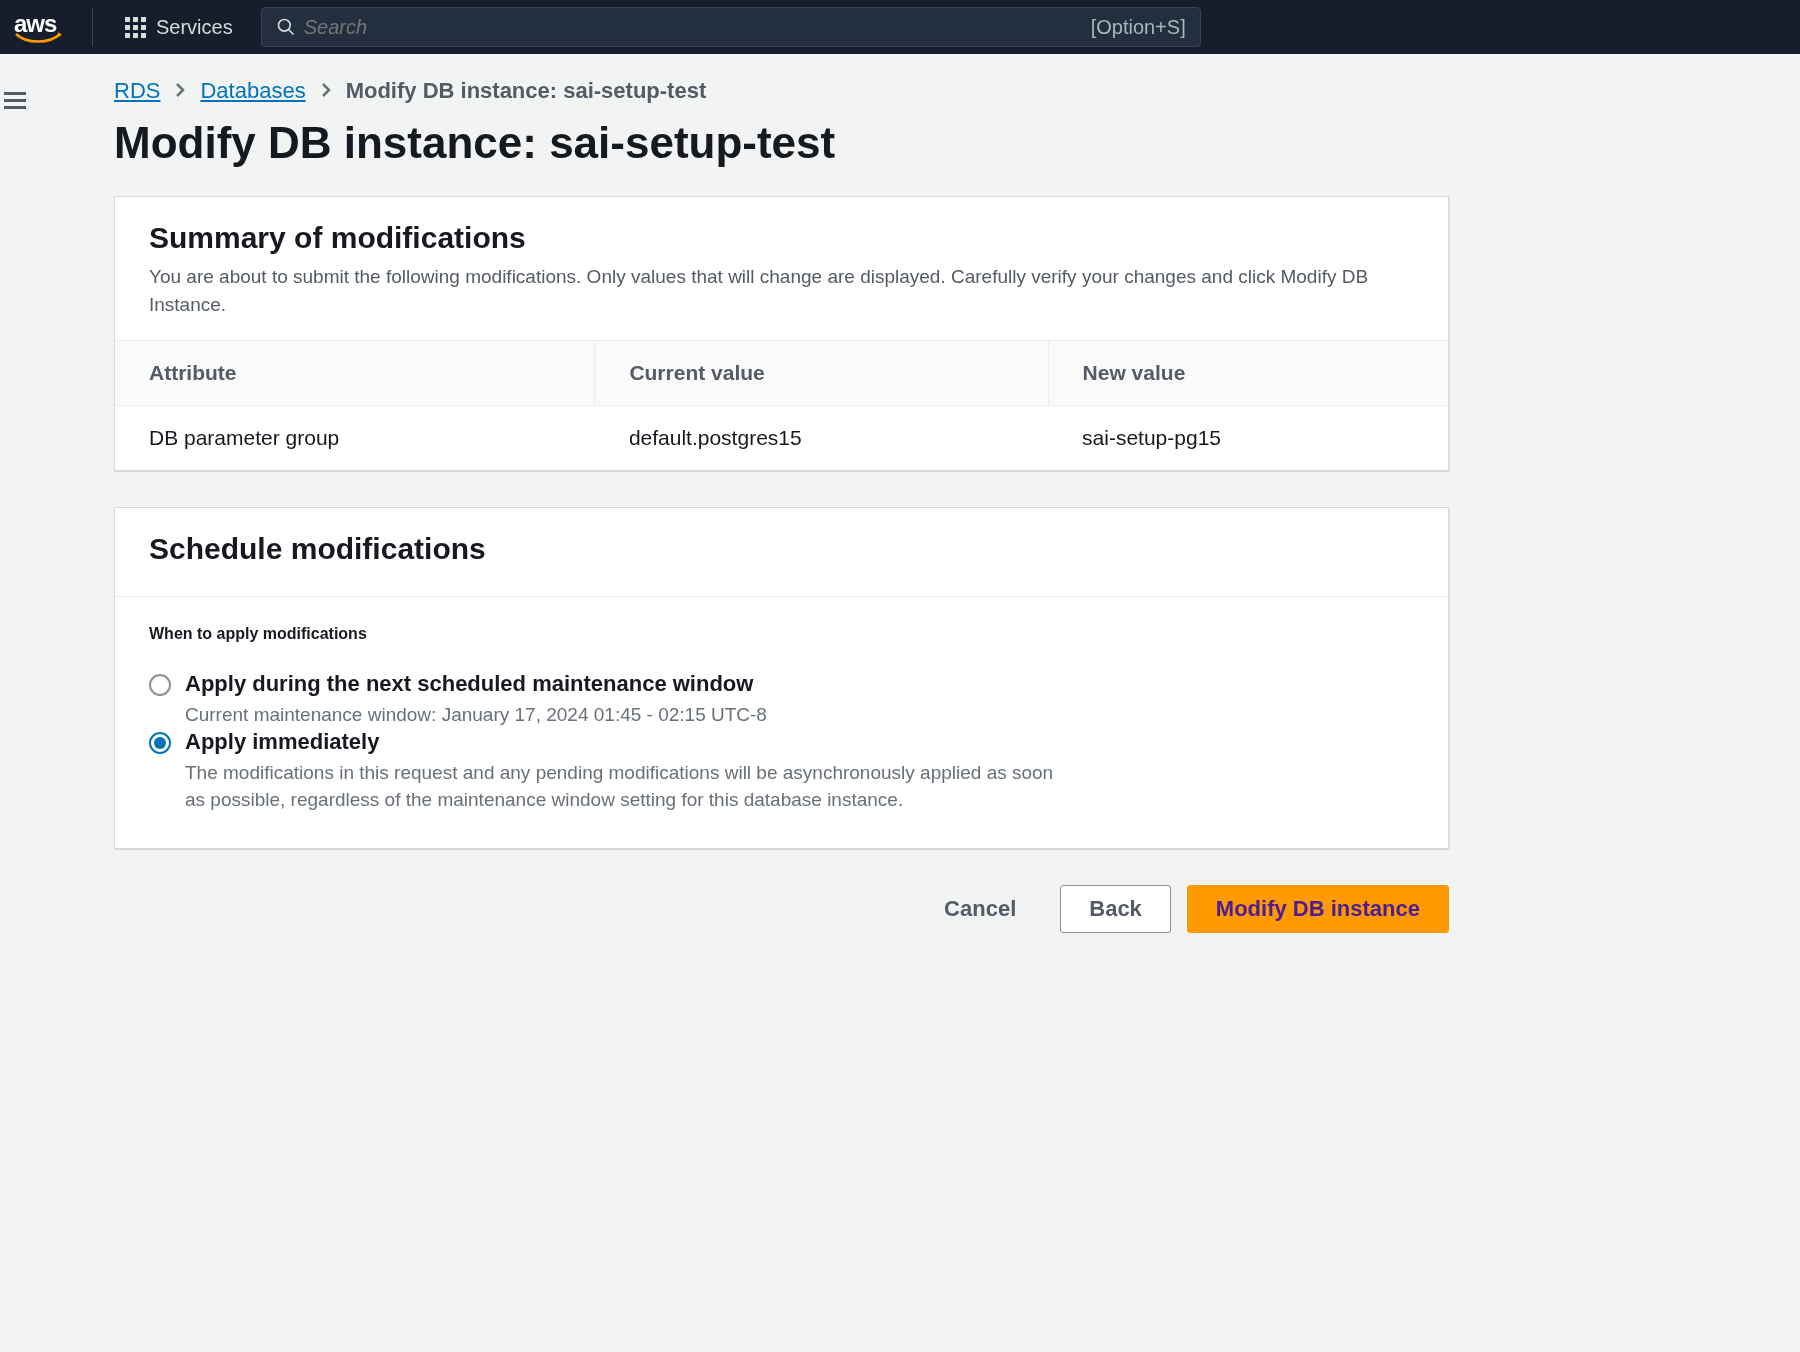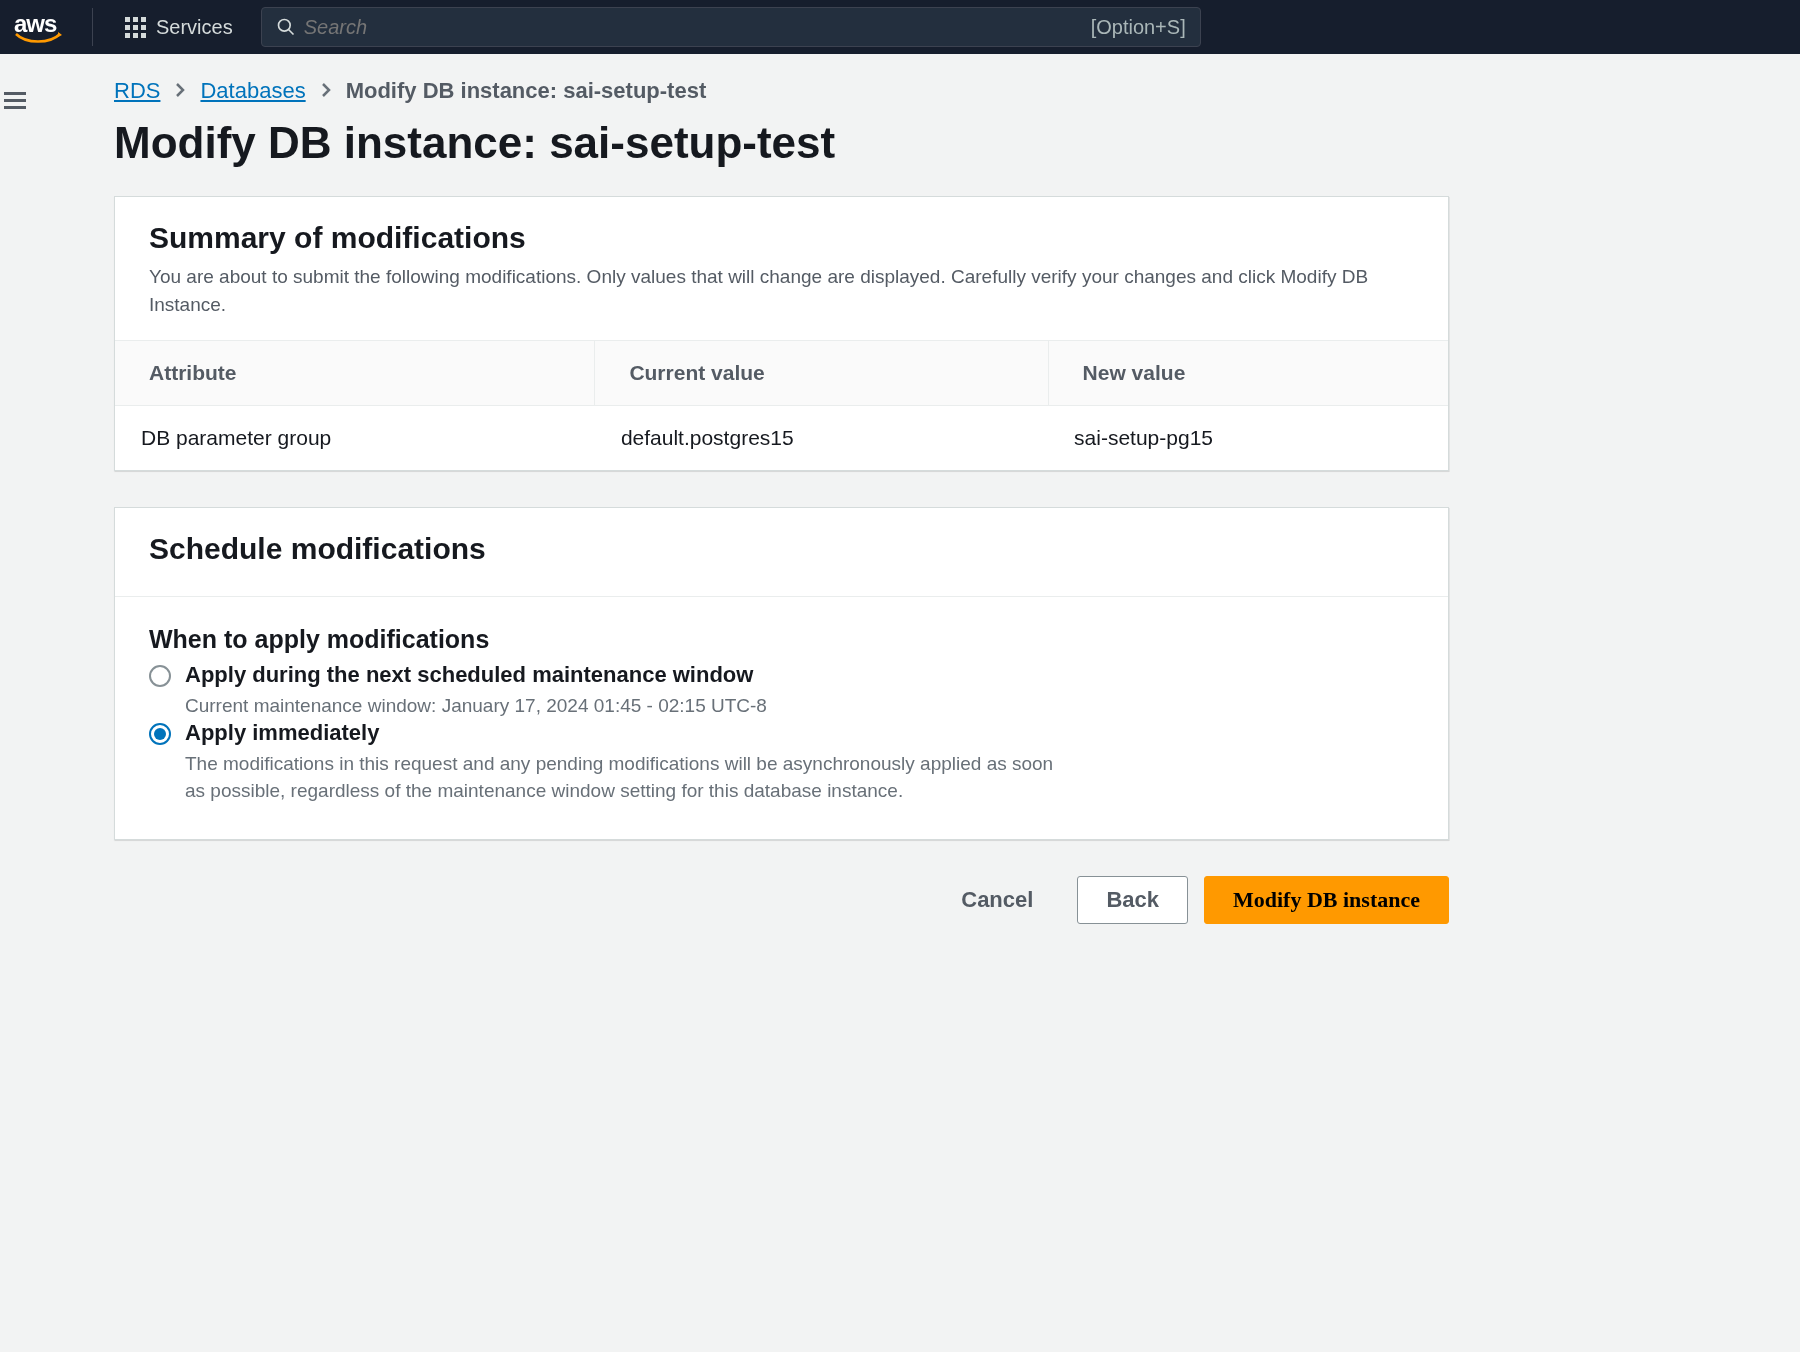--- a/index.html
+++ b/index.html
@@ -161,32 +161,32 @@
   font-size: 21px;
   font-weight: 700;
   color: #545b64;
   padding: 20px 34px;
   border-bottom: 1px solid #eaeded;
   background: #fafafa;
 }
 .mod-table thead th + th { border-left: 1px solid #eaeded; }
 .mod-table tbody td {
   font-size: 21px;
-  padding: 20px 26px;
+  padding: 20px 34px;
   color: #16191f;
 }
 
 
 .schedule-body {
   padding: 28px 34px 34px 34px;
 }
 .schedule-label {
-  font-size: 25px;
+  font-size: 16px;
   font-weight: 600;
-  margin-bottom: 8px;
+  margin-bottom: 28px;
 }
 .radio-option {
   display: flex;
   gap: 14px;
 }
 .radio-circle {
   width: 22px; height: 22px;
   border: 2px solid #879196;
   border-radius: 50%;
   flex-shrink: 0;
@@ -237,23 +237,22 @@
   color: #545b64;
   border: none;
 }
 .btn-secondary {
   background: #fff;
   color: #545b64;
   border: 1px solid #879196;
 }
 .btn-primary {
   background: #ff9900;
-  color: #000000;
+  color: #4c1d95;
   border: 1px solid #ff9900;
-  font-family: Liberation Serif, serif;
 }
 </style>
 </head>
 <body>
 
 <div class="top-nav">
   <div class="aws-logo">
     <div>
       <span class="aws-logo-text">aws</span>
       <svg class="aws-smile" width="48" height="12" viewBox="0 0 48 12">

